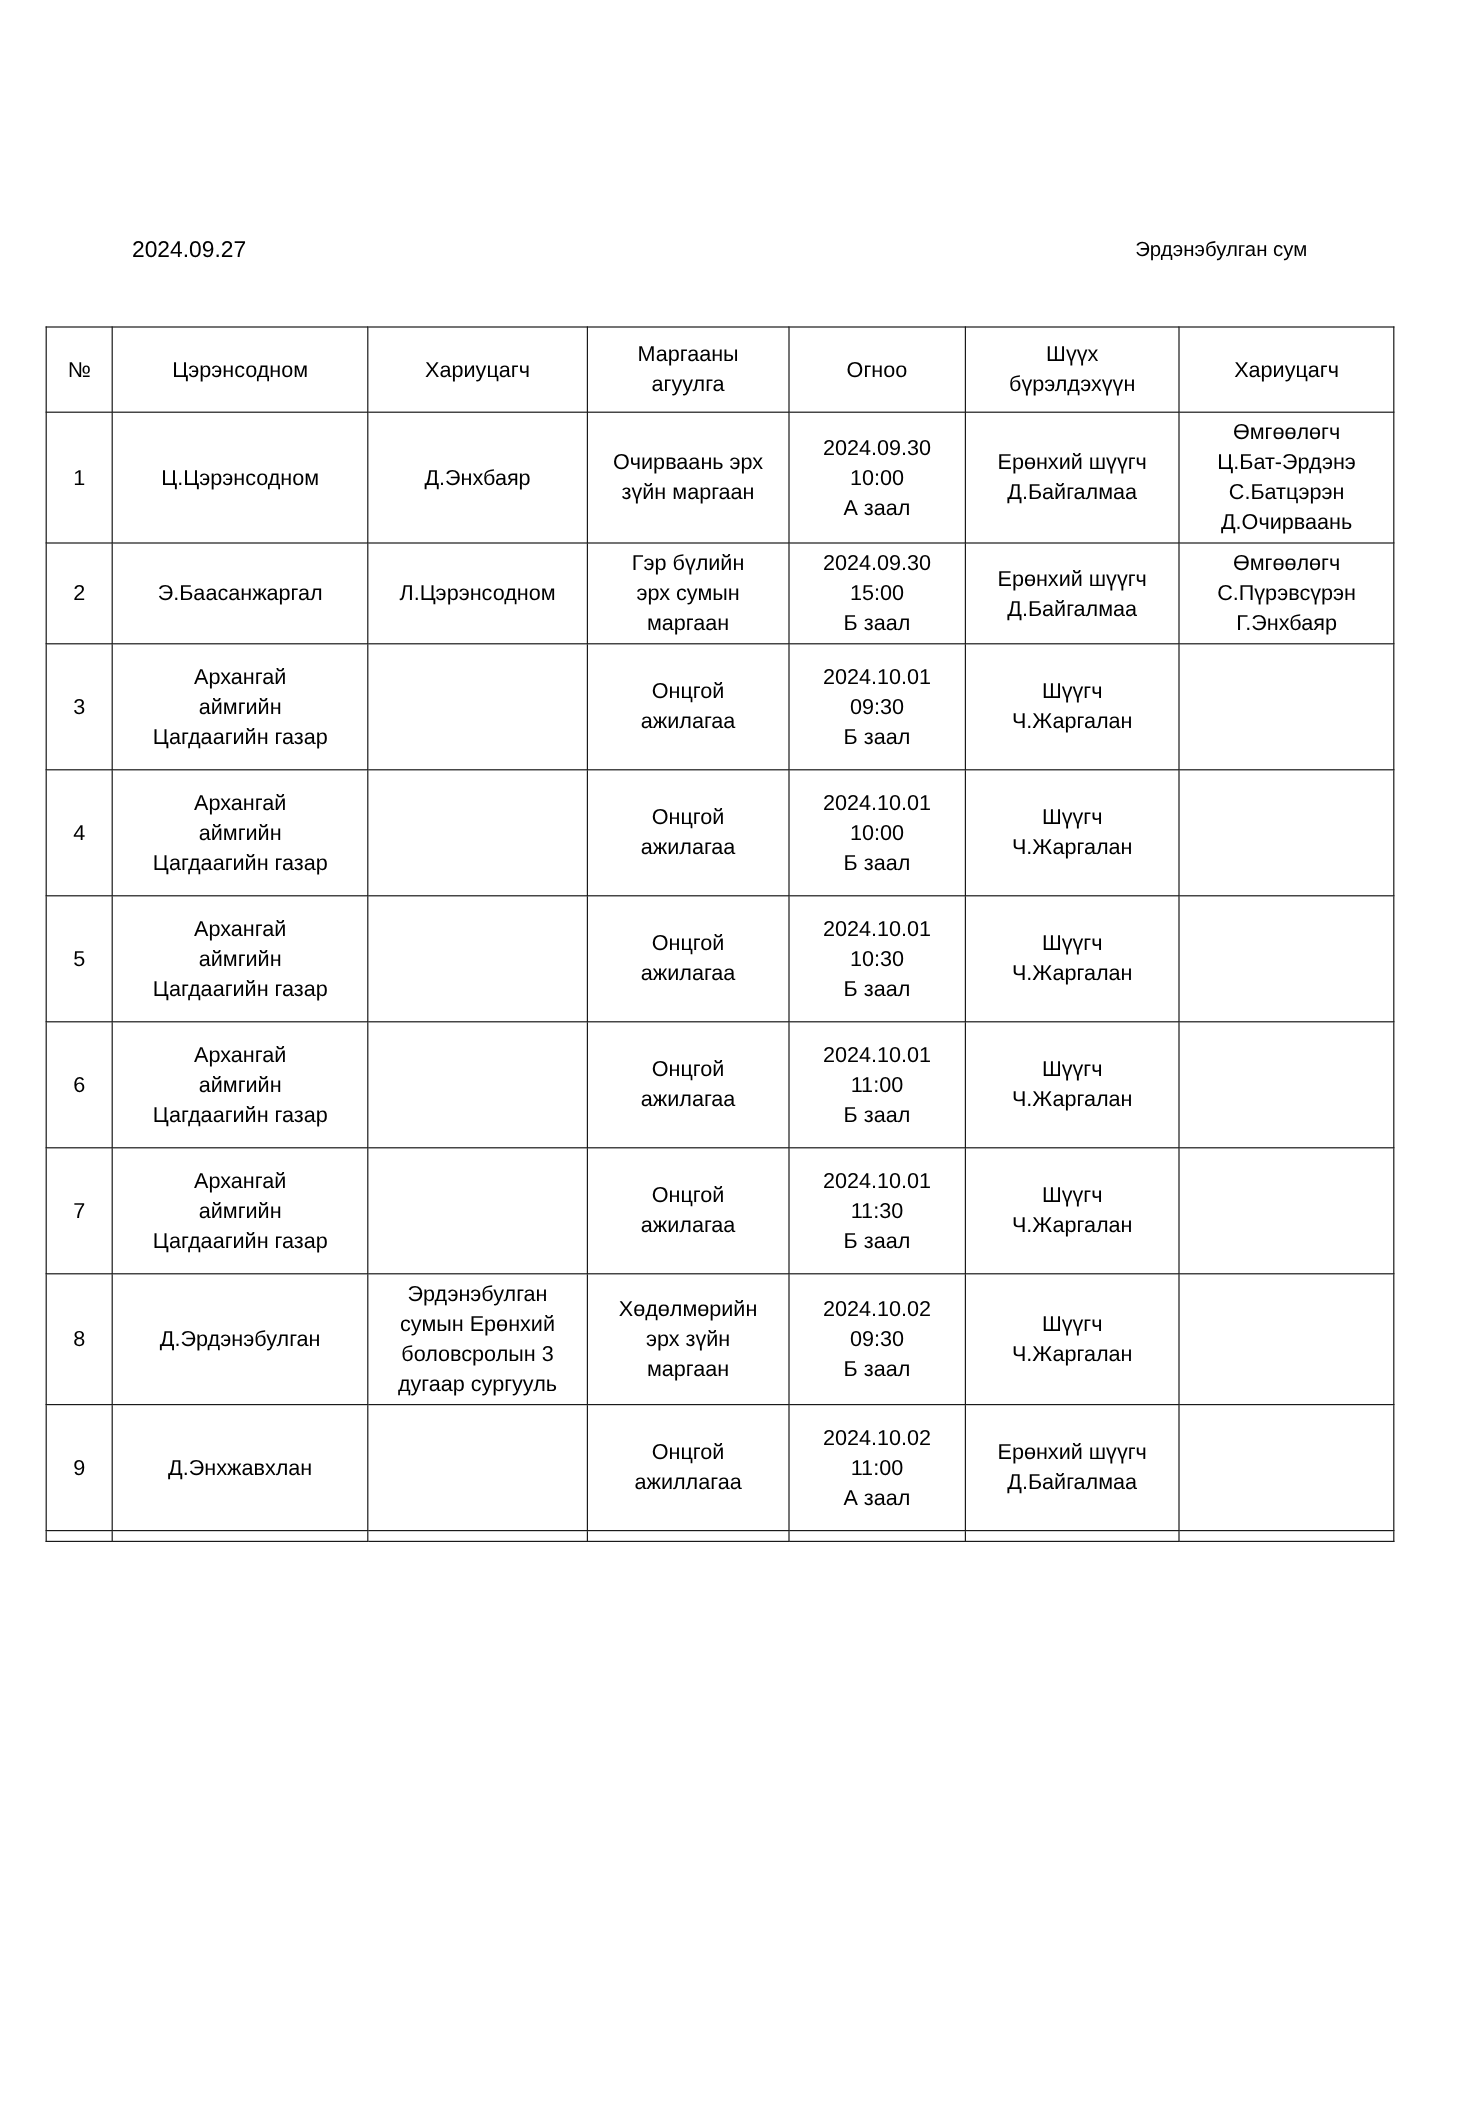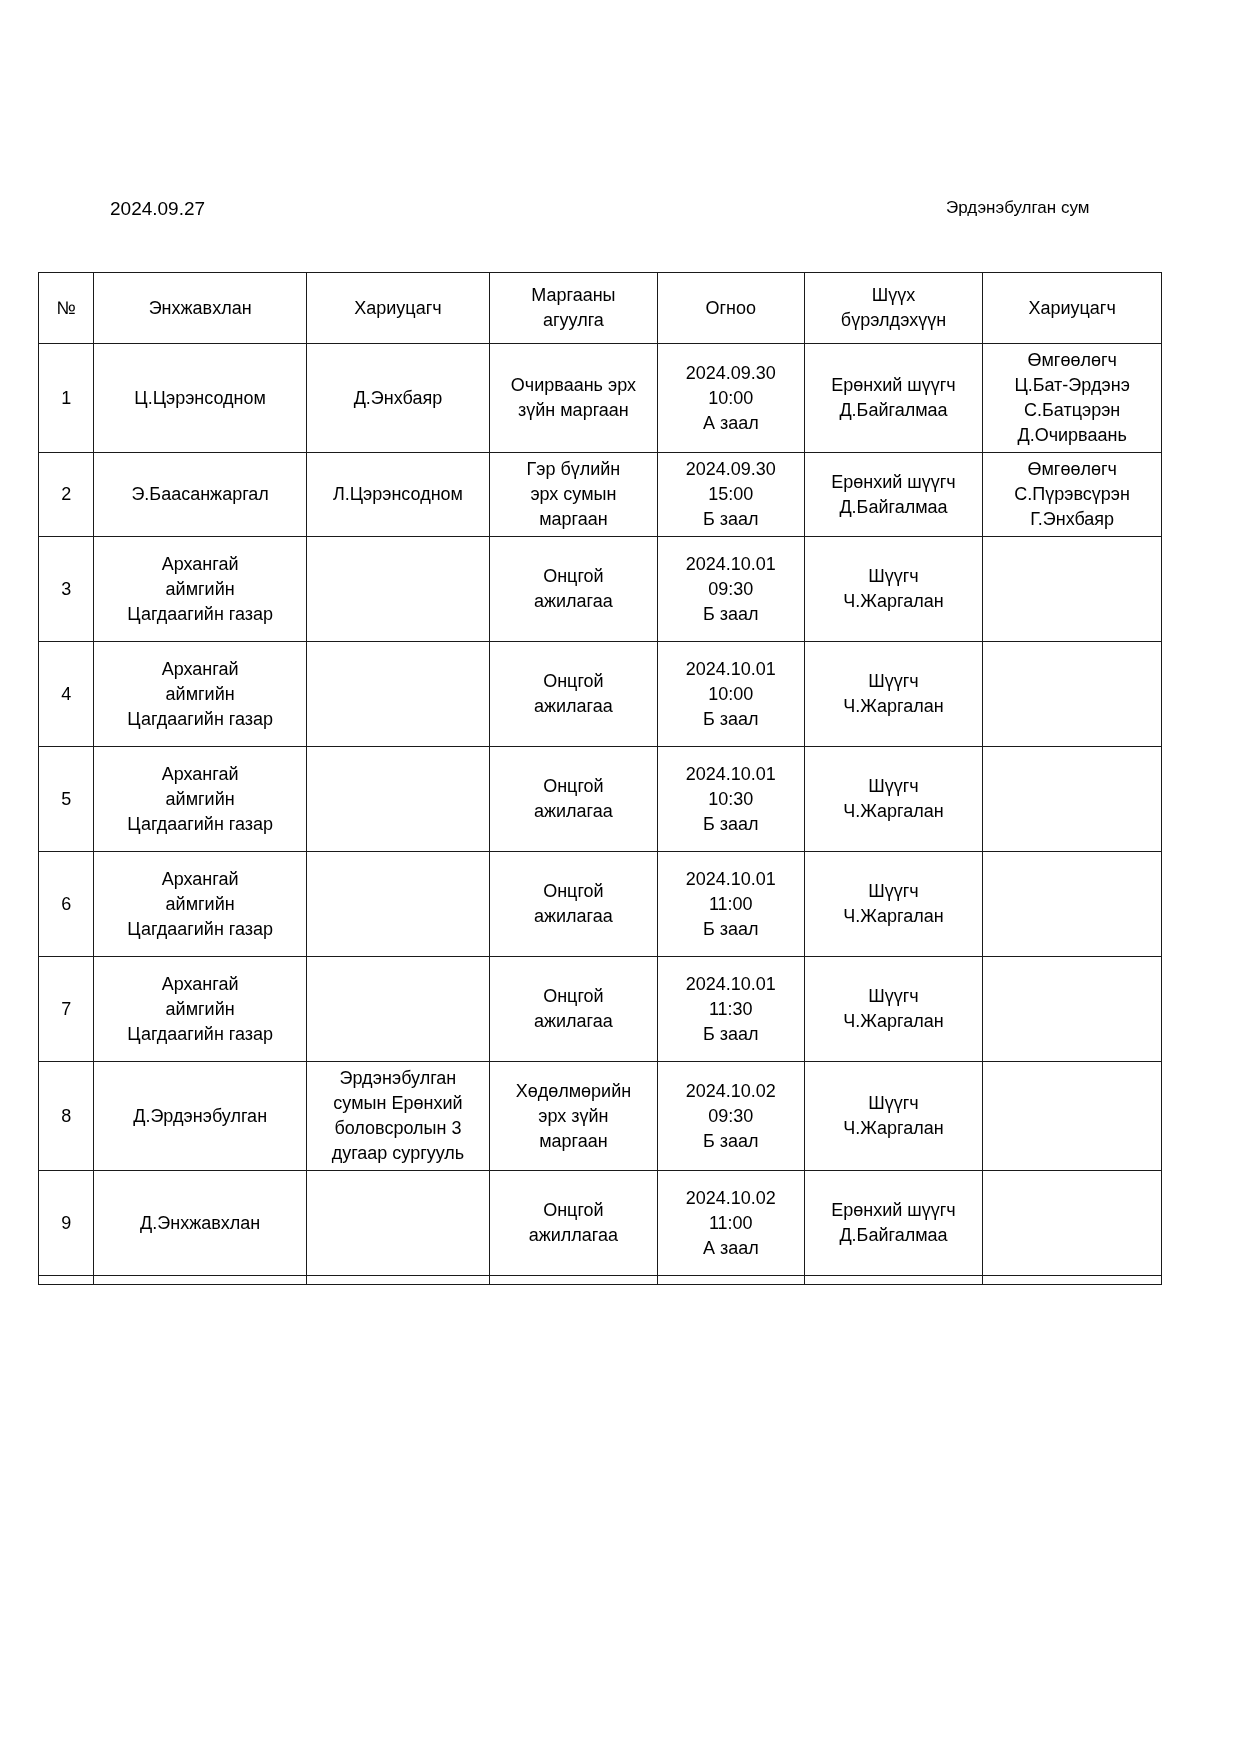--- a/index.html
+++ b/index.html
@@ -111,21 +111,21 @@
       <col class="c-plaintiff">
       <col class="c-defendant">
       <col class="c-subject">
       <col class="c-date">
       <col class="c-court">
       <col class="c-parts">
     </colgroup>
     <thead>
       <tr>
         <th class="multiline">№</th>
-        <th class="multiline">Энхжавхлан</th>
+        <th class="multiline">Цэрэнсодном</th>
         <th class="multiline">Хариуцагч</th>
         <th class="multiline">Маргааны
 агуулга</th>
         <th class="multiline">Огноо</th>
         <th class="multiline">Шүүх
 бүрэлдэхүүн</th>
         <th class="multiline">Хариуцагч</th>
       </tr>
     </thead>
     <tbody>

